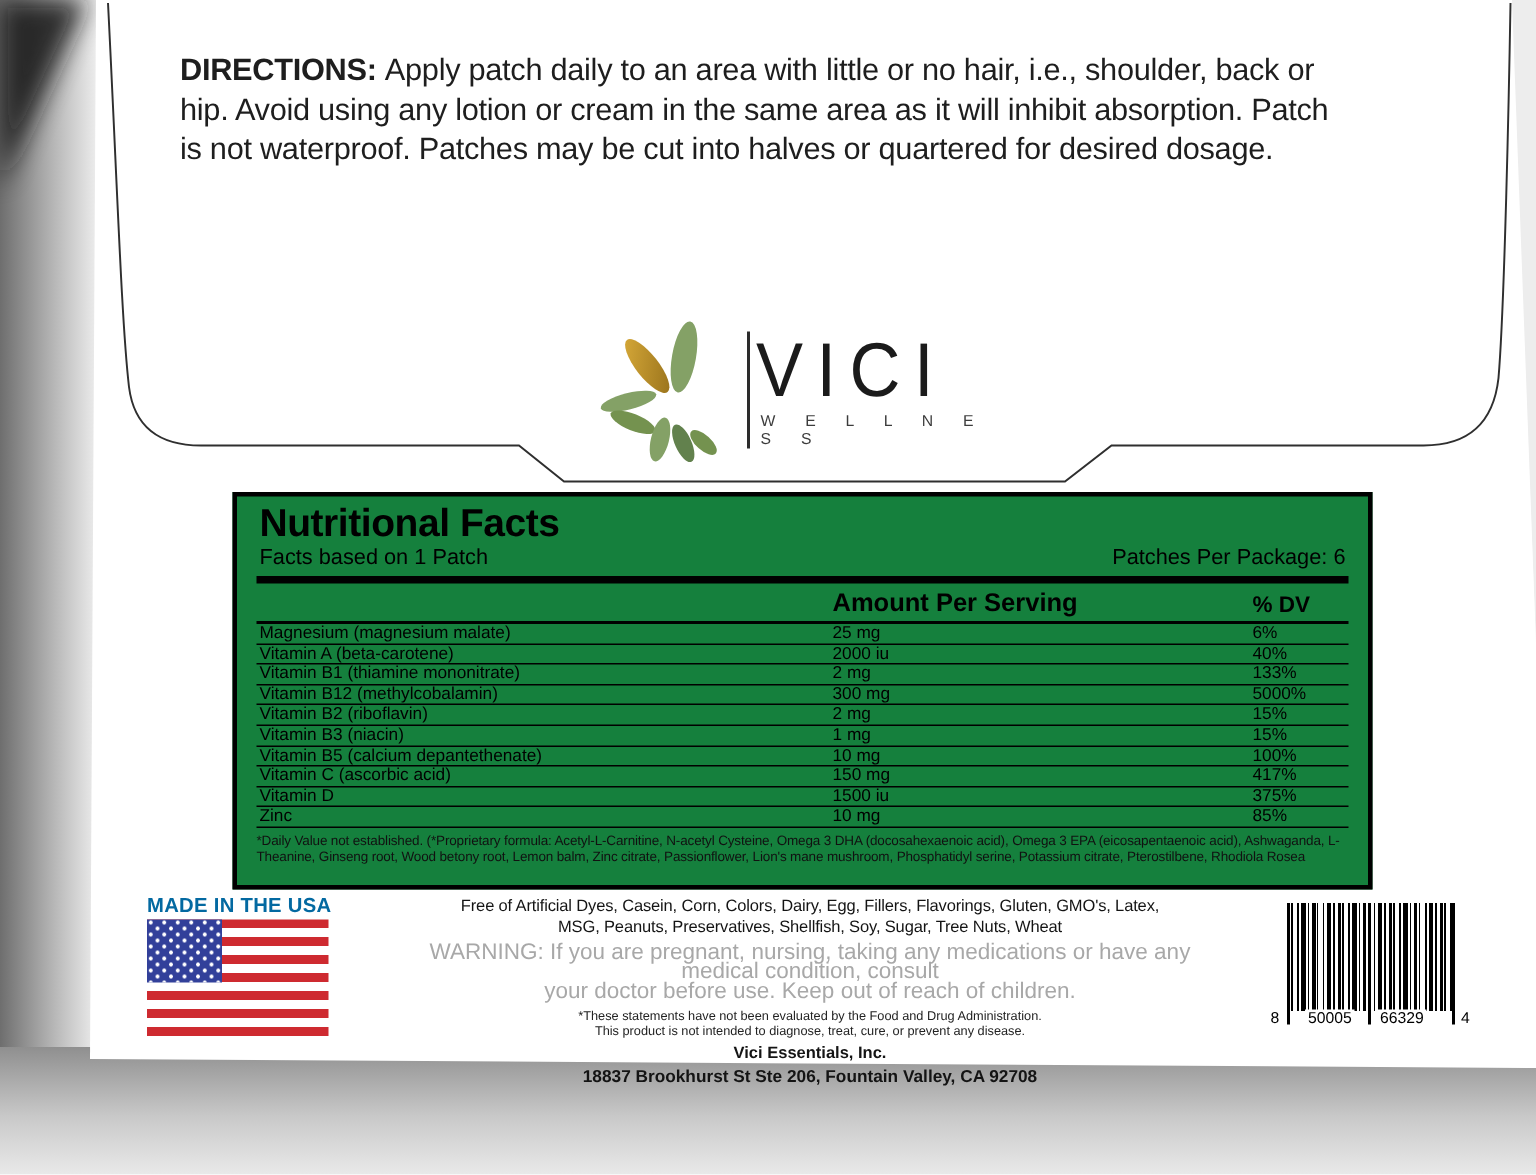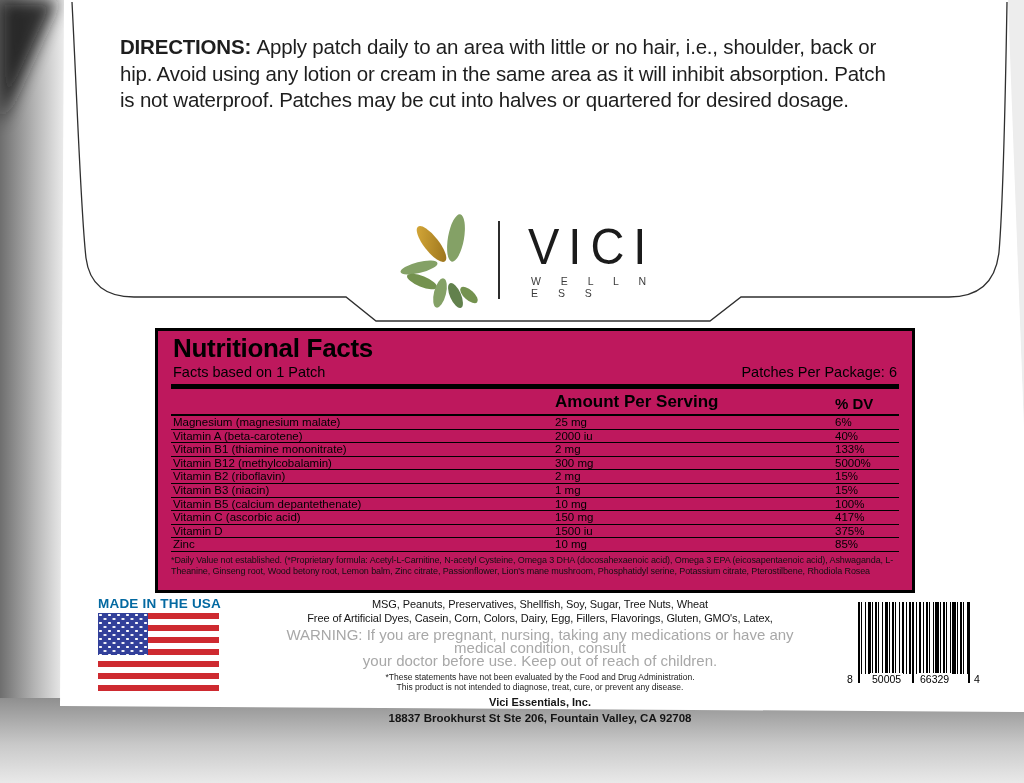--- a/index.html
+++ b/index.html
@@ -12,27 +12,27 @@
   
   #directions { left:120px; top:34px; width:784px; font-size:20.5px; line-height:26.5px;
     color:#1e1e1e; letter-spacing:-0.2px; }
   #directions b { font-weight:bold; }
 
   
   #logo { left:398px; top:210px; width:260px; height:100px; display:flex; align-items:center; }
   #leaves { position:relative; width:96px; height:100px; flex:0 0 auto; }
   .leaf { position:absolute; border-radius:50%; }
   #logo-divider { width:2px; height:78px; background:#2c2c2c; margin:0 0 0 4px; flex:0 0 auto; }
-  #brand-text { padding-left:28px; }
+  #brand-text { padding-left:4px; }
   #brand-name { font-size:47px; font-weight:400; letter-spacing:9px; color:#1b1b1b;
     line-height:46px; transform:scaleY(1.08); transform-origin:top left; }
   #brand-tagline { font-size:10.5px; letter-spacing:8.5px; color:#3c3c3c; margin-top:7px; padding-left:3px; }
 
   
-  #nutrition { left:155px; top:328px; width:760px; height:265px; background:#be185d;
+  #nutrition { left:155px; top:328px; width:760px; height:265px; background:#15803d;
     border:3.5px solid #000; padding:3px 13px 4px 13px; color:#000; }
   #nf-title { font-size:26px; font-weight:bold; letter-spacing:-0.3px; line-height:29px; padding-left:2px; }
   #nf-subrow { display:flex; justify-content:space-between; font-size:14.5px; line-height:17px; padding:1px 2px 3px 2px; }
   #nf-thickbar { height:5px; background:#000; }
   #nf-header { display:grid; grid-template-columns:1fr 280px 64px; align-items:end;
     border-bottom:2px solid #000; padding:3px 0 2px 0; }
   #nf-header .amount { font-size:17px; font-weight:bold; padding-right:46px; }
   #nf-header .dv { font-size:15px; font-weight:bold; text-align:left; }
   #nf-rows { }
   .nrow { display:grid; grid-template-columns:1fr 280px 64px; border-bottom:1px solid #000;
@@ -189,22 +189,22 @@
       </div>
     <div id="nf-footnote">*Daily Value not established. (*Proprietary formula: Acetyl-L-Carnitine, N-acetyl Cysteine, Omega 3 DHA (docosahexaenoic acid), Omega 3 EPA (eicosapentaenoic acid), Ashwaganda, L-Theanine, Ginseng root, Wood betony root, Lemon balm, Zinc citrate, Passionflower, Lion's mane mushroom, Phosphatidyl serine, Potassium citrate, Pterostilbene, Rhodiola Rosea</div>
   </div>
 
   <div class="layer" id="made-usa">MADE IN THE USA</div>
   <div class="layer" id="flag">
     <div id="flag-canton"></div>
   </div>
 
   <div class="layer" id="footer-center">
+    <div class="free-line">Free of Artificial Dyes, Casein, Corn, Colors, Dairy, Egg, Fillers, Flavorings, Gluten, GMO's, Latex,</div>
     <div class="free-line">MSG, Peanuts, Preservatives, Shellfish, Soy, Sugar, Tree Nuts, Wheat</div>
-    <div class="free-line">Free of Artificial Dyes, Casein, Corn, Colors, Dairy, Egg, Fillers, Flavorings, Gluten, GMO's, Latex,</div>
     <div id="warn-block">
       <div class="warn-line">WARNING: If you are pregnant, nursing, taking any medications or have any medical condition, consult</div>
       <div class="warn-line">your doctor before use. Keep out of reach of children.</div>
     </div>
     <div id="fda-block">
       <div class="fda-line">*These statements have not been evaluated by the Food and Drug Administration.</div>
       <div class="fda-line">This product is not intended to diagnose, treat, cure, or prevent any disease.</div>
     </div>
     <div id="company">Vici Essentials, Inc.</div>
     <div id="address">18837 Brookhurst St Ste 206, Fountain Valley, CA 92708</div>

